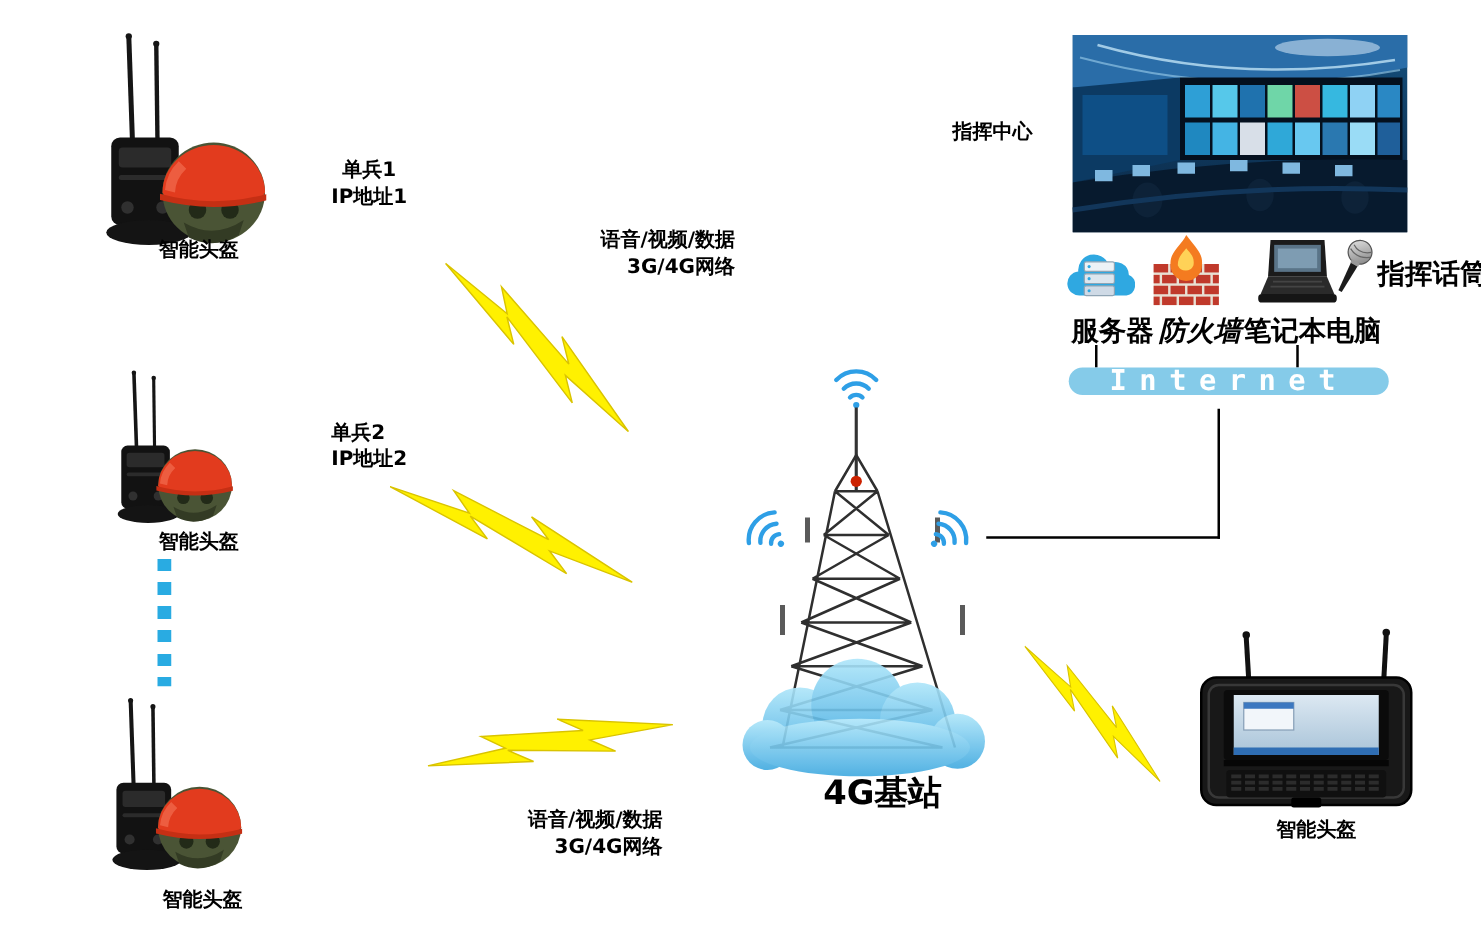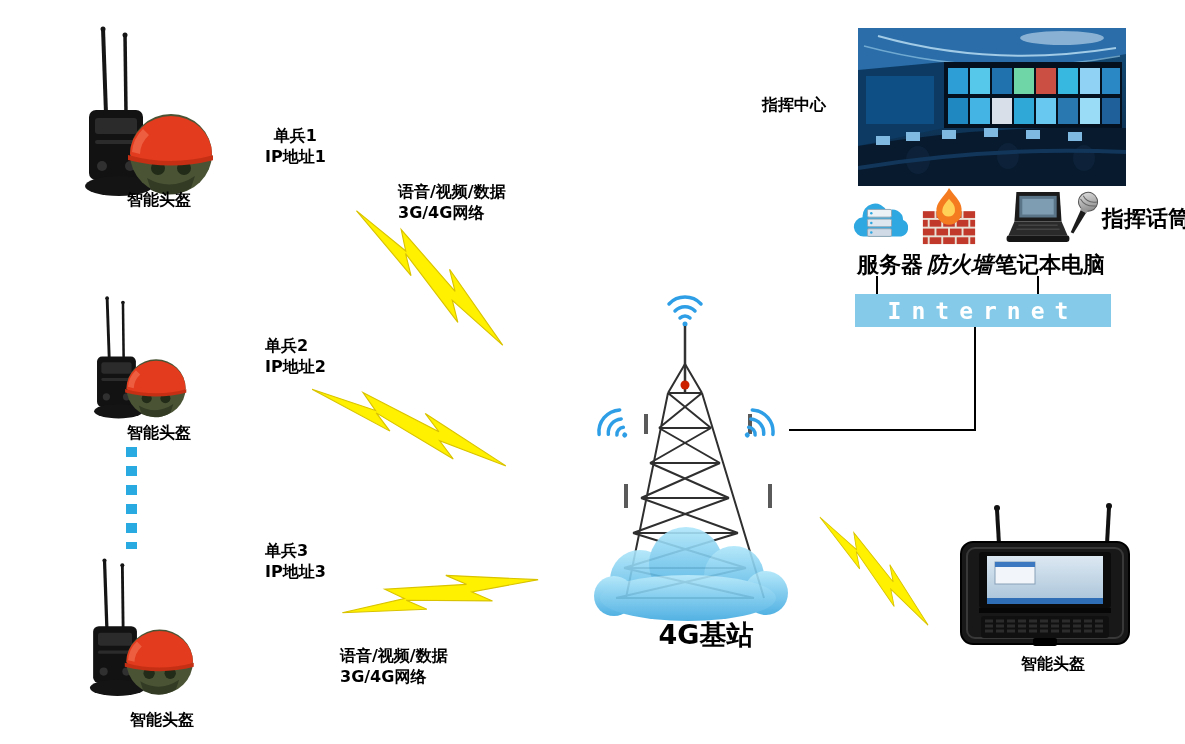--- a/index.html
+++ b/index.html
@@ -3,21 +3,21 @@
 <meta charset="utf-8">
 <style>
   * { margin:0; padding:0; box-sizing:border-box; }
   body { font-family:"DejaVu Sans","Liberation Sans",sans-serif; background:#fff; }
   #canvas { position:relative; width:1185px; height:744px; background:#ffffff; overflow:hidden; }
   .abs { position:absolute; }
   .lbl { font-weight:700; font-size:16px; color:#000; white-space:nowrap; line-height:1.3; }
   .lbl-sm { font-weight:700; font-size:22px; color:#000; white-space:nowrap; }
   .cx { transform:translateX(-50%);margin-left:12px; }
   .two-line { text-align:left; }
-  .two-line.center { text-align:left; }
+  .two-line.center { text-align:right; }
   .boltsvg { fill:var(--lightning,#FFF100); stroke:var(--lightning-edge,#D9C300); stroke-width:1; }
   .bolt-wrap { transform-origin:0 50%; }
   .wire { background:#000; }
   .dotted-link {
     width:11px; 
     background:repeating-linear-gradient(to bottom, var(--dotted,#29ABE2) 0 10px, rgba(0,0,0,0) 10px 19px);
   }
   #internet-bar {
     background:var(--internet-bar,#85CBE9);
     color:#fff; font-family:"DejaVu Sans Mono","Liberation Mono",monospace;
@@ -105,24 +105,20 @@
   </div>
   <div class="abs lbl cx" style="left:150px; top:710px;">智能头盔</div>
 
   <div class="abs lbl two-line" style="left:265px; top:126px;text-align:center;">
     <div>单兵1</div>
     <div>IP地址1</div>
   </div>
   <div class="abs lbl two-line" style="left:265px; top:336px;">
     <div>单兵2</div>
     <div>IP地址2</div>
-  </div>
-  <div class="abs lbl two-line" style="left:265px; top:541px;">
-    <div>单兵3</div>
-    <div>IP地址3</div>
   </div>
 
   <div class="abs lbl two-line center" style="left:398px; top:182px; width:190px;">
     <div>语音/视频/数据</div>
     <div>3G/4G网络</div>
   </div>
   <div class="abs lbl two-line center" style="left:340px; top:646px; width:190px;">
     <div>语音/视频/数据</div>
     <div>3G/4G网络</div>
   </div>
@@ -292,21 +288,21 @@
     </svg>
   </div>
   <div class="abs lbl-sm" style="left:1102px; top:204px;">指挥话筒</div>
 
   <div class="abs lbl-sm cx" style="left:878px; top:250px;">服务器</div>
   <div class="abs lbl-sm cx" style="left:948px; top:250px;font-style:italic;">防火墙</div>
   <div class="abs lbl-sm cx" style="left:1038px; top:250px;">笔记本电脑</div>
 
   <div class="abs wire" style="left:876px; top:276px; width:2px; height:18px;"></div>
   <div class="abs wire" style="left:1037px; top:276px; width:2px; height:18px;"></div>
-  <div id="internet-bar" class="abs" style="left:855px; top:294px; width:256px; height:33px;">Internet</div>
+  <div id="internet-bar" class="abs" style="left:855px; top:294px; width:256px; height:22px;border-radius:13px;">Internet</div>
   <div class="abs wire" style="left:974px; top:327px; width:2px; height:104px;"></div>
   <div class="abs wire" style="left:789px; top:429px; width:187px; height:2px;"></div>
 
   <div class="abs" style="left:955px; top:500px;">
     <svg viewBox="0 0 180 150" width="180" height="150">
       <path d="M44,44 L42,10" stroke="#111" stroke-width="4"></path>
       <circle cx="42" cy="8" r="3" fill="#111"></circle>
       <path d="M152,44 L154,8" stroke="#111" stroke-width="4"></path>
       <circle cx="154" cy="6" r="3" fill="#111"></circle>
       <rect x="6" y="42" width="168" height="102" rx="12" fill="#181818" stroke="#000" stroke-width="2"></rect>

